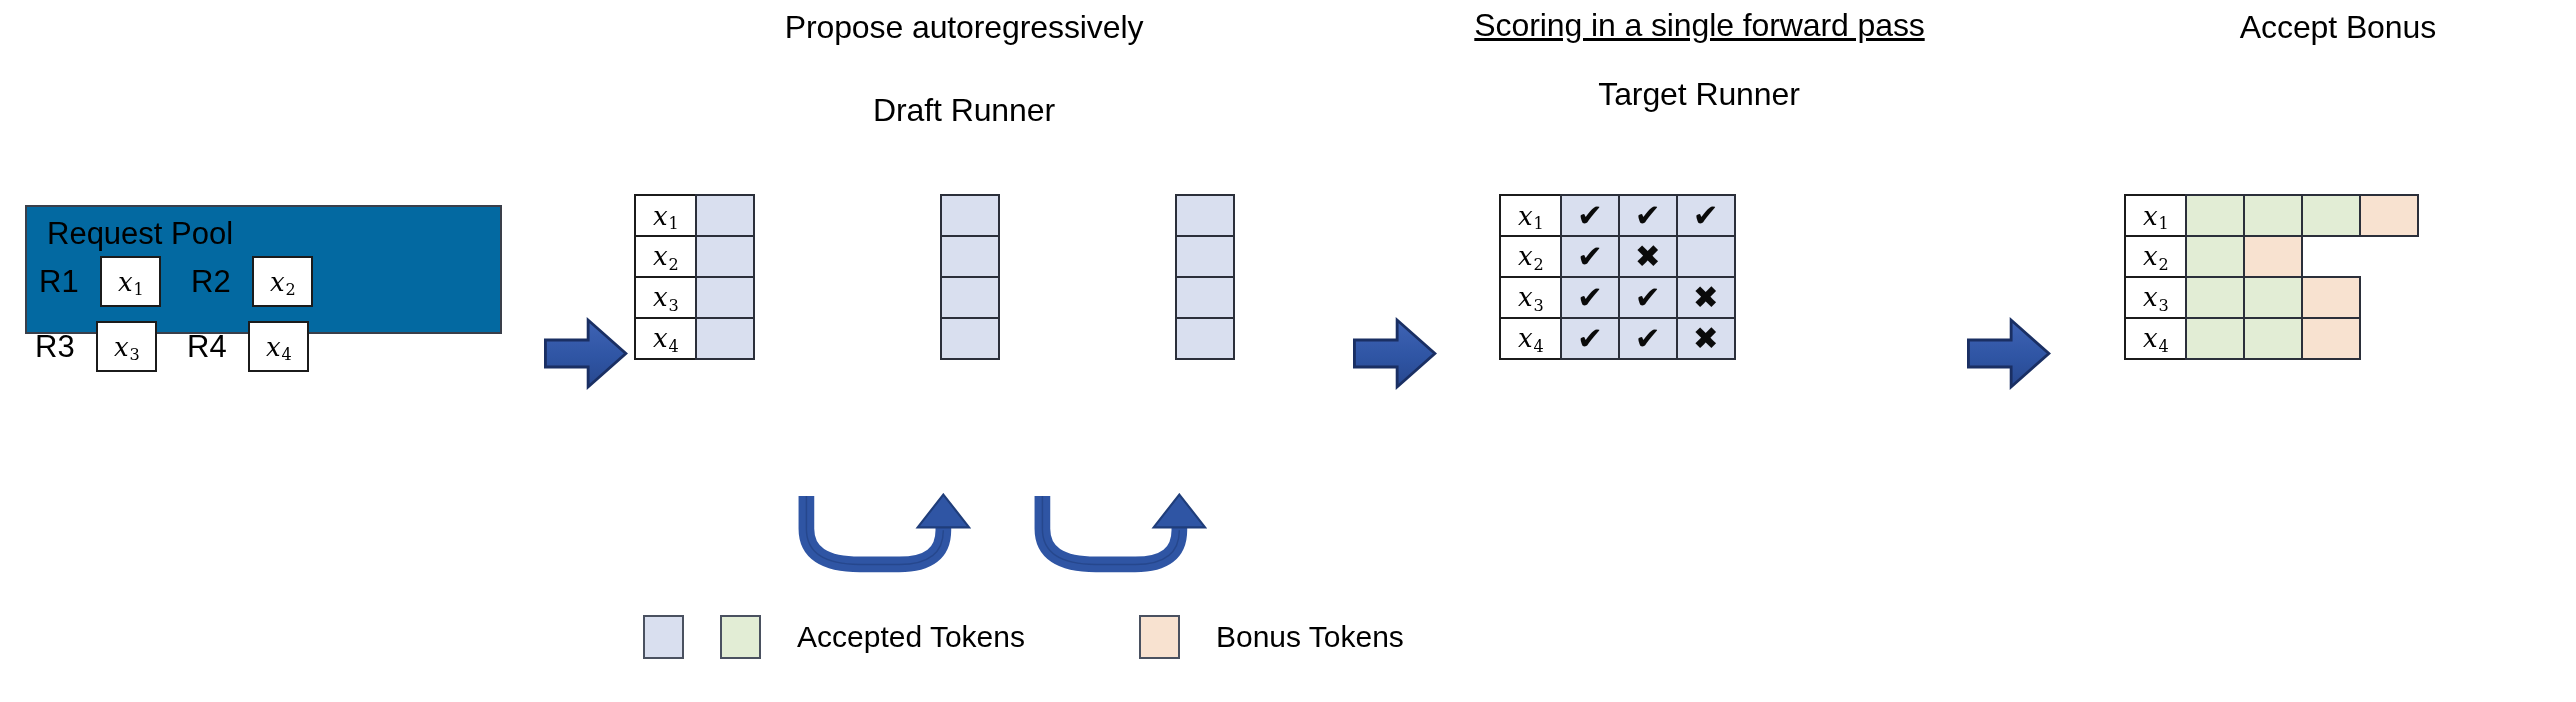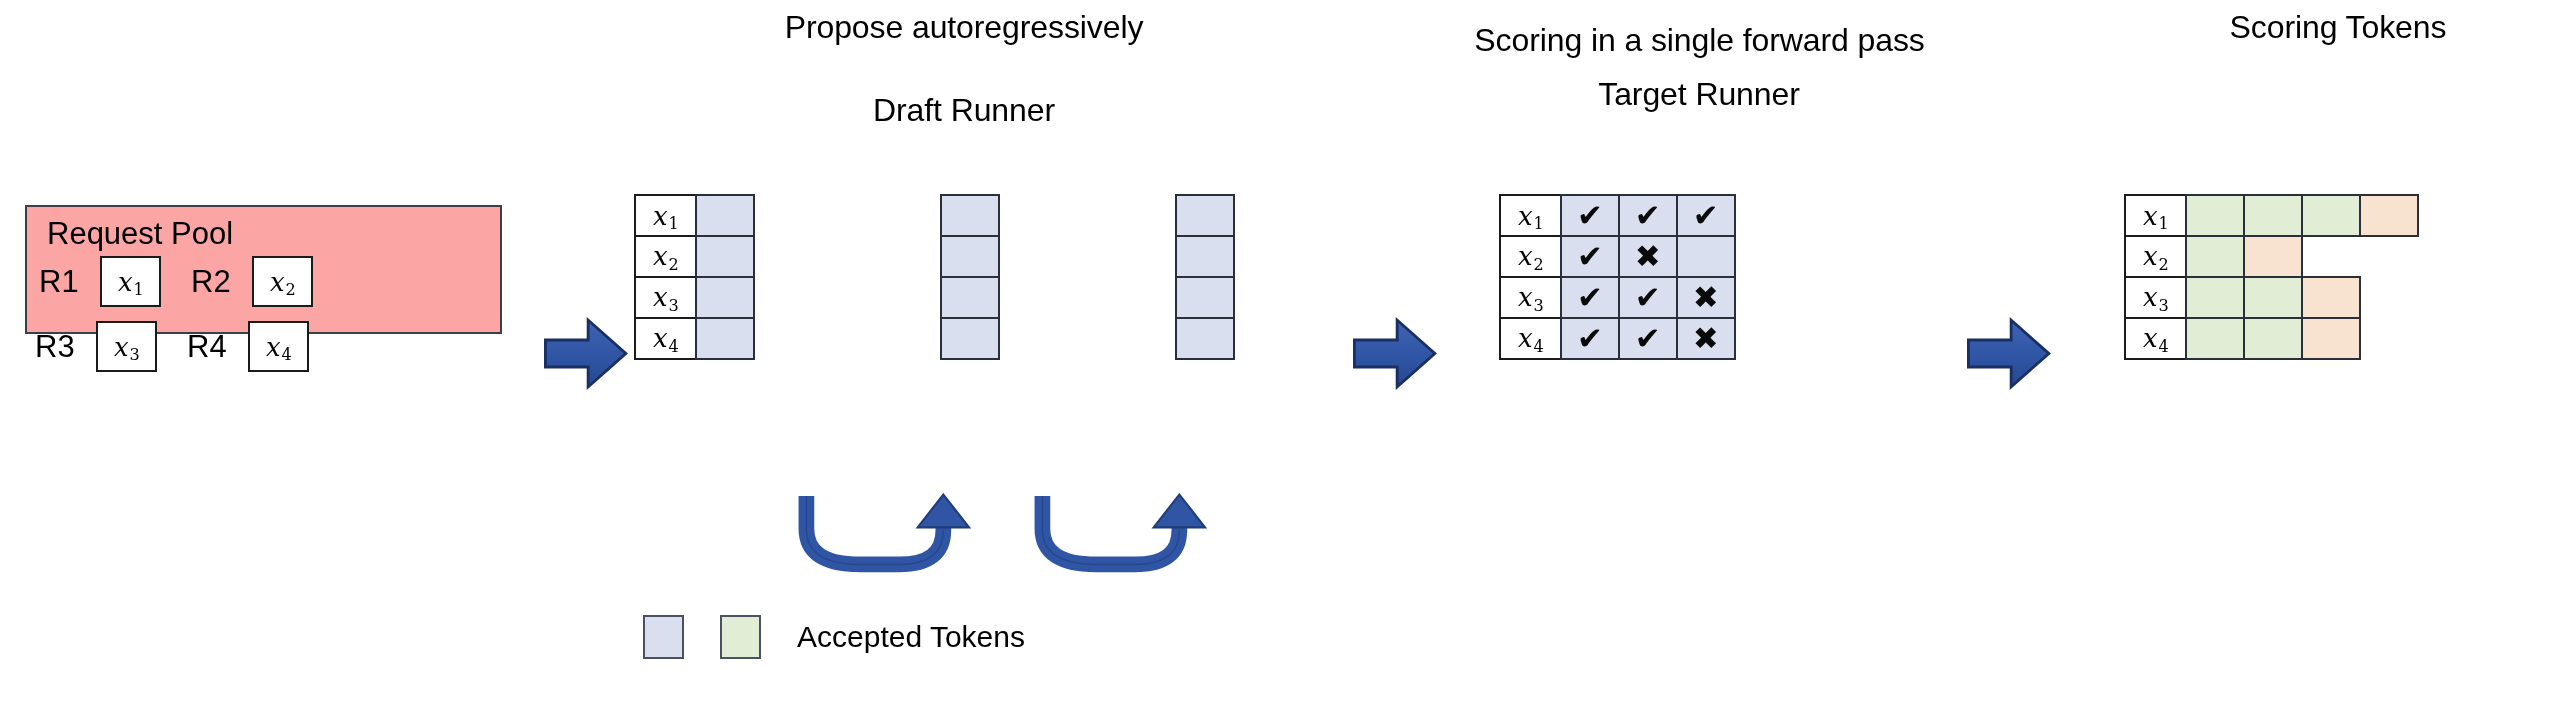--- a/index.html
+++ b/index.html
@@ -31,21 +31,21 @@
     text-align: center;
     font-weight: 400;
     letter-spacing: -0.1px;
   }
 
   
   #request-pool {
     left: 25px; top: 205px;
     width: 477px; height: 129px;
     border: 2.1px solid #3a3f4a;
-    background: #fca5a5;
+    background: #0369a1;
     box-sizing: border-box;
   }
   #request-pool-title {
     position: absolute;
     left: 20px; top: 8.6px;
     font-size: 31px;
     color: #000;
     white-space: nowrap;
   }
   .rp-row {
@@ -158,25 +158,25 @@
 </style>
 </head>
 <body>
 
 <div id="stage">
 
   <div class="abs heading" style="left:714px; top:8.6px; width:500px;">Propose autoregressively</div>
 
   <div class="abs heading" style="left:775px; top:92px; width:378px;">Draft Runner</div>
 
-  <div class="abs heading" style="left:1378px; top:22px; width:643px;">Scoring in a single forward pass</div>
+  <div class="abs heading" style="left:1378px; top:7px; width:643px;text-decoration:underline;">Scoring in a single forward pass</div>
 
   <div class="abs heading" style="left:1510px; top:76px; width:378px;">Target Runner</div>
 
-  <div class="abs heading" style="left:2138px; top:8.6px; width:400px;">Scoring Tokens</div>
+  <div class="abs heading" style="left:2138px; top:8.6px; width:400px;">Accept Bonus</div>
 
   <div class="abs" id="request-pool">
     <div id="request-pool-title">Request Pool</div>
 
     <div class="rp-row" style="left:12px; top:49px;align-items:center;">
       <div class="rp-entry">
         <span class="rp-label">R1</span>
         <span class="rp-box">
           <span class="mathvar"><i>x</i><sub>1</sub></span>
         </span>
@@ -407,16 +407,20 @@
   </div>
 
   <div id="legend">
     <div class="legend-item">
       <span class="legend-swatch" style="background:#d9dfef;"></span>
     </div>
     <div class="legend-item">
       <span class="legend-swatch" style="background:#e2edd5;"></span>
       <span class="legend-label">Accepted Tokens</span>
     </div>
+    <div class="legend-item">
+      <span class="legend-swatch" style="background:#f8e2d0;"></span>
+      <span class="legend-label last">Bonus Tokens</span>
+    </div>
   </div>
 
 </div>
 
 
 </body></html>

